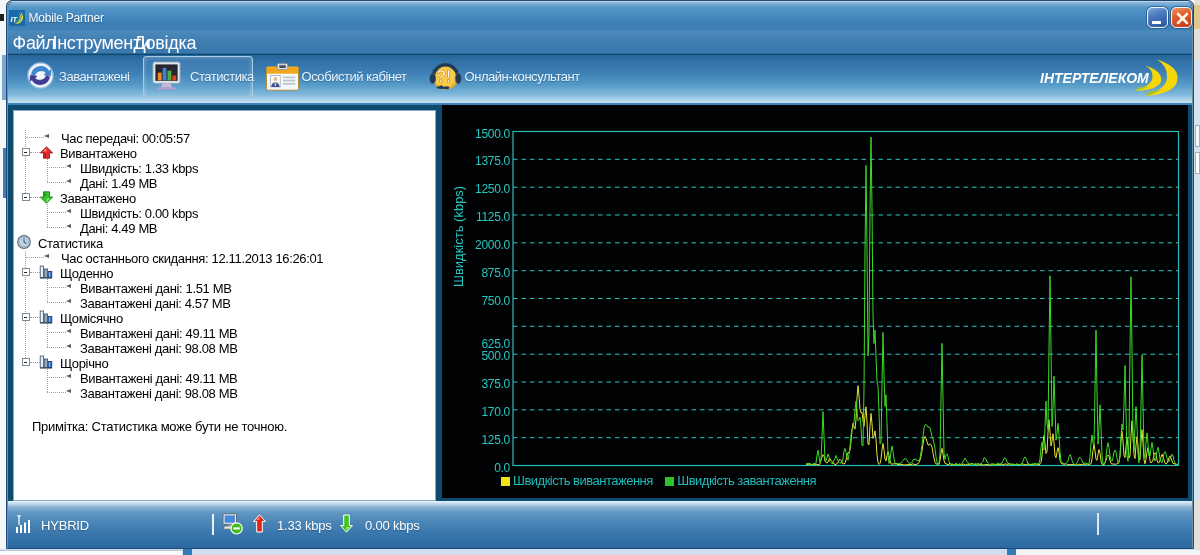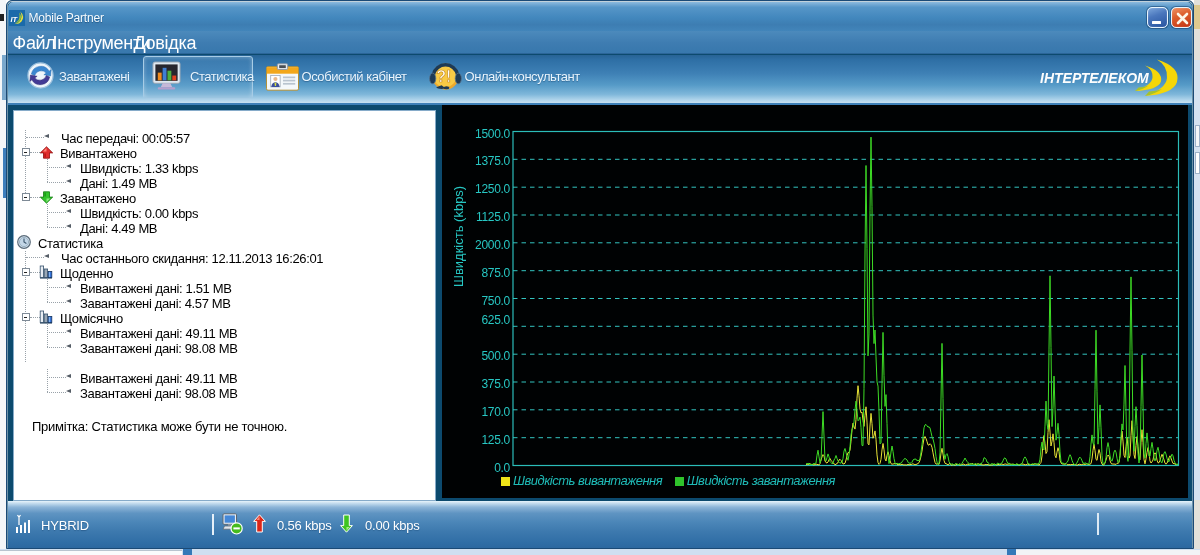--- a/index.html
+++ b/index.html
@@ -61,21 +61,21 @@
 .dot { position:absolute; top:0px; border-top:1.1px dotted #99a2a9; }
 .vdot { position:absolute; border-left:1.1px dotted #99a2a9; }
 .arw { position:absolute; top:-3px; width:0; height:0; border-right:5px solid #555d66; border-top:2.9px solid transparent; border-bottom:2.9px solid transparent; }
 .pm { position:absolute; left:7.5px; top:-4px; width:8px; height:8px; background:#fff; border:1px solid #7e8a96; box-sizing:border-box; }
 .pmh { position:absolute; left:1.2px; top:2.5px; width:3.6px; height:1.2px; background:#222; }
 #note { position:absolute; left:18px; top:308px; font-size:13px; letter-spacing:-0.25px; color:#000; }
 
 #chartpanel { position:absolute; left:435px; top:104px; width:746px; height:393px; background:#000203; }
 .ylab { position:absolute; left:433px; width:70px; text-align:right; color:#27c7c3; font-size:12px; letter-spacing:-0.3px; }
 #ytitle { position:absolute; left:436px; top:105px; }
-#legend { position:absolute; left:494px; top:472px; color:#1fbcb8; font-size:13px; letter-spacing:-0.5px;font-style:italic; }
+#legend { position:absolute; left:494px; top:472px; color:#1fbcb8; font-size:13px; letter-spacing:-0.5px; }
 #legend .sq { display:inline-block; width:9px; height:9px; margin:0 3px -1px 0; }
 
 
 #statusbar { position:absolute; left:1px; right:1px; top:500px; height:47px;
   background:linear-gradient(180deg,#e8f4fb 0%,#c3dcee 5%,#8db5d8 13%,#5f94c2 26%,#4b86b8 45%,#3d79ae 65%,#306ea6 88%,#2c68a0 100%); }
 #statusbar .txt { position:absolute; top:17px; color:#fff; font-size:13px; letter-spacing:-0.2px; text-shadow:0 1px 1px rgba(10,50,90,.35); }
 #sep1 { position:absolute; left:204px; top:13px; width:1.5px; height:21px; background:#e6f0f8; }
 #sep2 { position:absolute; left:1089px; top:12px; width:1.5px; height:22px; background:#ddeaf4; }
 </style></head><body>
 
@@ -287,20 +287,34 @@
       </div>
       <div class="trow" style="top:221px">
         <span class="dot" style="left:33px;width:19px"></span>
         <span class="arw" style="left:52px"></span>
         <span class="tt" style="left:66px">Вивантажені дані: 49.11 MB</span>
       </div>
       <div class="trow" style="top:236px">
         <span class="dot" style="left:33px;width:19px"></span>
         <span class="arw" style="left:52px"></span>
         <span class="tt" style="left:66px">Завантажені дані: 98.08 MB</span>
+      </div>
+      <div class="trow" style="top:251px">
+        <span class="dot" style="left:16px;width:10px"></span>
+        <span class="pm">
+          <span class="pmh"></span>
+        </span>
+        <svg class="ti" style="left:25px;top:-7px" width="14" height="14" viewBox="0 0 14 14">
+          <rect x="1" y="12" width="12" height="1.6" fill="#35506b"></rect>
+          <rect x="1.2" y="1" width="3.4" height="11.4" fill="#e9eef4" stroke="#35506b" stroke-width="0.8"></rect>
+          <rect x="5.2" y="4" width="3.4" height="8.4" fill="#9aa7b5" stroke="#35506b" stroke-width="0.8"></rect>
+          <rect x="9.2" y="6.4" width="3.6" height="6" fill="#2f6fd8" stroke="#17355e" stroke-width="0.8"></rect>
+          <rect x="9.9" y="7.1" width="1.2" height="5" fill="#7fb2f2"></rect>
+        </svg>
+        <span class="tt" style="left:46px">Щорічно</span>
       </div>
       <div class="trow" style="top:266px">
         <span class="dot" style="left:33px;width:19px"></span>
         <span class="arw" style="left:52px"></span>
         <span class="tt" style="left:66px">Вивантажені дані: 49.11 MB</span>
       </div>
       <div class="trow" style="top:281px">
         <span class="dot" style="left:33px;width:19px"></span>
         <span class="arw" style="left:52px"></span>
         <span class="tt" style="left:66px">Завантажені дані: 98.08 MB</span>
@@ -325,21 +339,21 @@
         <line x1="513" y1="159.3" x2="1178.5" y2="159.3" stroke="#33c4c0" stroke-width="1" stroke-dasharray="4.5 4"></line>
       <polyline points="806,465.3 807,463.9 808,464.6 809,464.0 810,463.3 811,464.6 812,464.2 813,464.8 814,464.9 815,464.5 816,464.1 817,464.3 818,464.7 819,464.9 820,463.7 821,460.0 822,456.9 823,454.6 824,455.9 825,461.0 826,462.6 827,463.0 828,462.0 829,459.7 830,458.5 831,460.3 832,461.5 833,462.8 834,463.9 835,464.4 836,464.6 837,463.1 838,462.8 839,460.0 840,459.3 841,460.3 842,462.2 843,464.0 844,463.8 845,463.2 846,460.0 847,455.8 848,452.6 849,452.6 850,450.1 851,441.2 852,430.1 853,423.2 854,426.9 855,429.1 856,419.4 857,398.2 858,385.7 859,395.6 860,409.1 861,412.8 862,412.1 863,420.3 864,426.4 865,415.8 866,406.8 867,422.1 868,443.9 869,444.8 870,426.0 871,413.4 872,423.6 873,438.2 874,435.8 875,430.9 876,439.4 877,454.9 878,462.5 879,464.4 880,463.4 881,459.3 882,449.9 883,443.5 884,449.8 885,458.9 886,461.0 887,455.3 888,451.8 889,455.3 890,460.6 891,463.6 892,464.2 893,464.0 894,463.8 895,463.6 896,463.7 897,463.5 898,465.2 899,464.0 900,464.8 901,464.8 902,464.3 903,464.5 904,465.2 905,464.6 906,465.2 907,464.8 908,464.4 909,464.8 910,464.6 911,464.4 912,464.3 913,463.6 914,464.5 915,464.7 916,464.5 917,464.1 918,463.5 919,462.7 920,460.1 921,456.2 922,451.1 923,444.2 924,438.4 925,436.5 926,438.5 927,441.5 928,444.9 929,445.1 930,443.7 931,444.7 932,447.4 933,452.8 934,458.0 935,462.4 936,464.0 937,464.1 938,463.7 939,464.4 940,460.7 941,453.1 942,448.3 943,454.1 944,460.4 945,463.3 946,463.6 947,464.2 948,464.7 949,464.0 950,463.5 951,465.0 952,465.3 953,464.4 954,465.0 955,465.2 956,464.8 957,464.2 958,464.3 959,464.7 960,465.1 961,464.9 962,464.6 963,464.1 964,464.1 965,465.0 966,465.1 967,464.2 968,464.2 969,464.5 970,463.8 971,464.1 972,463.8 973,463.6 974,464.6 975,464.1 976,465.0 977,465.0 978,463.3 979,464.4 980,464.5 981,464.6 982,464.9 983,464.8 984,465.1 985,464.6 986,464.6 987,464.7 988,464.4 989,465.2 990,465.1 991,465.0 992,464.9 993,465.0 994,464.0 995,464.2 996,465.0 997,464.9 998,464.5 999,464.5 1000,464.9 1001,464.2 1002,464.0 1003,464.6 1004,464.5 1005,463.8 1006,464.2 1007,464.3 1008,464.1 1009,464.1 1010,464.0 1011,464.5 1012,464.0 1013,464.4 1014,464.2 1015,464.9 1016,464.1 1017,464.2 1018,464.9 1019,464.6 1020,465.1 1021,463.9 1022,464.0 1023,464.3 1024,464.1 1025,465.0 1026,464.7 1027,464.4 1028,463.7 1029,465.1 1030,464.2 1031,464.7 1032,464.4 1033,464.4 1034,464.3 1035,463.9 1036,464.1 1037,464.3 1038,464.3 1039,465.2 1040,463.8 1041,462.4 1042,456.0 1043,442.9 1044,435.5 1045,443.4 1046,453.5 1047,451.7 1048,432.4 1049,419.7 1050,432.1 1051,446.0 1052,441.3 1053,433.8 1054,442.5 1055,455.6 1056,457.8 1057,452.1 1058,447.7 1059,451.6 1060,460.2 1061,462.9 1062,463.8 1063,464.1 1064,464.0 1065,464.3 1066,463.5 1067,464.5 1068,465.0 1069,464.4 1070,464.8 1071,464.8 1072,464.3 1073,464.9 1074,464.3 1075,464.6 1076,464.8 1077,465.1 1078,465.0 1079,464.0 1080,464.4 1081,464.7 1082,464.8 1083,463.9 1084,464.4 1085,464.4 1086,464.2 1087,463.6 1088,464.5 1089,464.4 1090,464.1 1091,463.6 1092,458.9 1093,450.3 1094,444.4 1095,450.5 1096,459.4 1097,460.3 1098,454.2 1099,449.5 1100,453.2 1101,461.3 1102,464.0 1103,465.1 1104,464.8 1105,463.0 1106,460.0 1107,456.6 1108,455.1 1109,455.8 1110,460.6 1111,463.3 1112,464.1 1113,463.9 1114,464.2 1115,464.0 1116,464.5 1117,463.3 1118,463.3 1119,462.6 1120,455.9 1121,440.9 1122,431.1 1123,441.1 1124,455.3 1125,457.5 1126,446.8 1127,437.5 1128,446.9 1129,458.1 1130,455.9 1131,435.3 1132,420.7 1133,435.6 1134,454.7 1135,458.5 1136,445.5 1137,436.6 1138,446.3 1139,458.4 1140,459.7 1141,442.3 1142,429.7 1143,442.6 1144,459.6 1145,463.8 1146,458.9 1147,452.4 1148,447.6 1149,451.8 1150,460.9 1151,463.0 1152,461.8 1153,460.0 1154,454.5 1155,452.8 1156,454.5 1157,460.1 1158,462.8 1159,462.7 1160,460.3 1161,457.1 1162,454.3 1163,456.9 1164,459.7 1165,463.2 1166,464.1 1167,463.2 1168,460.8 1169,457.8 1170,455.8 1171,458.1 1172,461.0 1173,463.4 1174,463.6 1175,463.9 1176,464.6 1177,464.0 1178,464.5" fill="none" stroke="#e8e337" stroke-width="1"></polyline>
       <polyline points="806,463.8 807,463.5 808,463.6 809,463.3 810,465.0 811,464.2 812,464.9 813,463.6 814,463.7 815,463.5 816,463.0 817,455.2 818,450.2 819,456.8 820,462.9 821,460.3 822,436.3 823,411.6 824,436.0 825,459.7 826,460.9 827,457.7 828,453.9 829,456.7 830,461.5 831,462.6 832,463.8 833,463.2 834,460.0 835,458.4 836,455.5 837,458.4 838,461.1 839,462.2 840,463.3 841,462.6 842,462.6 843,458.5 844,451.1 845,448.5 846,452.3 847,457.2 848,460.3 849,454.9 850,446.6 851,435.0 852,429.3 853,427.4 854,421.9 855,410.0 856,401.1 857,410.8 858,420.8 859,419.7 860,417.1 861,427.3 862,445.5 863,445.6 864,388.7 865,253.0 866,165.5 867,248.4 868,355.9 869,333.9 870,210.2 871,137.1 872,206.7 873,315.1 874,343.6 875,330.0 876,356.9 877,381.8 878,386.1 879,411.1 880,443.9 881,442.8 882,383.9 883,332.4 884,375.5 885,406.4 886,394.6 887,423.5 888,455.1 889,463.6 890,459.7 891,452.0 892,446.0 893,451.4 894,458.6 895,462.9 896,464.5 897,463.2 898,463.6 899,464.0 900,463.1 901,463.4 902,461.9 903,460.5 904,459.2 905,458.4 906,459.2 907,459.9 908,462.1 909,463.4 910,462.8 911,463.3 912,462.3 913,460.0 914,459.3 915,459.1 916,459.1 917,460.8 918,460.1 919,460.9 920,458.5 921,452.1 922,444.5 923,436.9 924,427.8 925,424.9 926,424.5 927,425.8 928,427.2 929,426.7 930,428.0 931,432.2 932,436.7 933,439.1 934,443.1 935,448.6 936,456.6 937,462.1 938,464.4 939,463.5 940,452.8 941,399.0 942,343.4 943,398.5 944,453.5 945,459.3 946,454.7 947,453.6 948,456.5 949,461.6 950,463.4 951,464.2 952,464.0 953,463.9 954,464.9 955,464.1 956,463.1 957,464.4 958,464.8 959,464.3 960,463.5 961,464.7 962,463.3 963,461.5 964,460.1 965,458.0 966,459.9 967,461.4 968,462.7 969,463.5 970,464.9 971,463.3 972,464.6 973,463.9 974,464.5 975,464.0 976,463.3 977,464.6 978,464.0 979,464.8 980,463.4 981,464.3 982,462.5 983,461.5 984,457.7 985,458.1 986,459.1 987,462.1 988,462.6 989,463.5 990,464.8 991,464.0 992,463.6 993,464.0 994,464.2 995,464.8 996,465.1 997,463.4 998,463.1 999,463.8 1000,464.2 1001,463.5 1002,462.9 1003,460.8 1004,458.4 1005,457.9 1006,459.0 1007,461.9 1008,463.3 1009,463.4 1010,463.4 1011,464.9 1012,464.9 1013,463.8 1014,464.8 1015,464.8 1016,464.2 1017,464.0 1018,464.1 1019,464.9 1020,463.9 1021,464.6 1022,463.7 1023,461.1 1024,458.3 1025,456.9 1026,458.5 1027,460.7 1028,463.7 1029,463.7 1030,464.6 1031,464.6 1032,463.5 1033,464.4 1034,463.4 1035,464.0 1036,463.8 1037,464.3 1038,463.8 1039,463.3 1040,459.1 1041,448.0 1042,442.1 1043,448.8 1044,449.9 1045,426.1 1046,401.1 1047,423.6 1048,429.4 1049,349.1 1050,275.8 1051,347.4 1052,426.6 1053,408.6 1054,376.1 1055,407.9 1056,440.2 1057,433.2 1058,423.3 1059,434.4 1060,451.9 1061,461.4 1062,463.0 1063,463.3 1064,463.3 1065,464.6 1066,463.5 1067,462.2 1068,461.0 1069,456.9 1070,454.7 1071,456.7 1072,460.3 1073,462.8 1074,464.4 1075,464.7 1076,463.6 1077,462.9 1078,460.6 1079,458.0 1080,457.2 1081,458.4 1082,460.7 1083,463.1 1084,463.3 1085,463.2 1086,462.9 1087,464.2 1088,464.4 1089,463.5 1090,456.6 1091,444.1 1092,434.9 1093,443.0 1094,445.2 1095,389.8 1096,330.2 1097,391.8 1098,444.2 1099,427.5 1100,404.9 1101,427.8 1102,455.7 1103,464.2 1104,463.6 1105,463.0 1106,457.4 1107,447.7 1108,442.6 1109,447.7 1110,456.0 1111,460.1 1112,461.2 1113,457.9 1114,452.0 1115,450.1 1116,452.2 1117,458.2 1118,462.6 1119,461.6 1120,455.8 1121,436.7 1122,423.9 1123,429.9 1124,404.1 1125,365.5 1126,411.3 1127,455.6 1128,461.4 1129,439.4 1130,350.1 1131,276.9 1132,350.7 1133,437.3 1134,451.3 1135,426.3 1136,406.7 1137,425.6 1138,453.4 1139,463.0 1140,455.2 1141,406.7 1142,355.0 1143,404.9 1144,453.9 1145,458.2 1146,443.3 1147,432.9 1148,443.2 1149,456.2 1150,456.4 1151,448.3 1152,442.4 1153,448.8 1154,457.7 1155,461.0 1156,457.9 1157,450.6 1158,447.3 1159,452.0 1160,459.0 1161,461.9 1162,462.8 1163,458.5 1164,453.1 1165,451.6 1166,454.1 1167,458.2 1168,461.2 1169,461.8 1170,458.6 1171,456.8 1172,454.2 1173,455.8 1174,460.5 1175,462.8 1176,464.2 1177,464.9 1178,464.2" fill="none" stroke="#3ddb25" stroke-width="1"></polyline>
     </g>
   </svg>
   <div class="ylab" style="top:459.5px">0.0</div>
     <div class="ylab" style="top:431.7px">125.0</div>
     <div class="ylab" style="top:403.8px">170.0</div>
     <div class="ylab" style="top:376.0px">375.0</div>
     <div class="ylab" style="top:348.2px">500.0</div>
-    <div class="ylab" style="top:312px">625.0</div>
+    <div class="ylab" style="top:336px">625.0</div>
     <div class="ylab" style="top:292.5px">750.0</div>
     <div class="ylab" style="top:264.7px">875.0</div>
     <div class="ylab" style="top:236.8px">2000.0</div>
     <div class="ylab" style="top:209.0px">1125.0</div>
     <div class="ylab" style="top:181.2px">1250.0</div>
     <div class="ylab" style="top:153.3px">1375.0</div>
     <div class="ylab" style="top:125.5px">1500.0</div>
   <div class="abs" id="ytitle" style="left:444px;top:184px;width:16px;height:102px">
     <div style="position:absolute;left:0;top:0;transform:rotate(-90deg) translateX(-102px);transform-origin:0 0;width:102px;color:#27c7c3;font-size:13px;white-space:nowrap;">Швидкість (kbps)</div>
   </div>
@@ -364,20 +378,20 @@
       <rect x="2.6" y="2.4" width="10.3" height="7.3" fill="#4488d8"></rect>
       <rect x="6" y="11.3" width="3" height="1.6" fill="#9aa5b0"></rect>
       <path d="M2.5 13 L12.5 13 L14 16.2 L1 16.2 Z" fill="#dfe6ee" stroke="#5c6670" stroke-width=".8"></path>
       <circle cx="14.6" cy="15.4" r="5.6" fill="#46bb1d" stroke="#fff" stroke-width="1.2"></circle>
       <rect x="11.4" y="14.4" width="6.4" height="2" fill="#fff"></rect>
     </svg>
     <svg class="abs" style="left:245px;top:13px" width="13" height="19" viewBox="0 0 13 19">
       <path d="M6.5 0.8 L12.4 7.4 L9.3 7.4 L9.3 18 L3.7 18 L3.7 7.4 L0.6 7.4 Z" fill="#dd2617" stroke="#fff" stroke-width="1"></path>
       <path d="M6.5 2.2 L3.4 6 L6.5 6 Z" fill="#f98a7c"></path>
     </svg>
-    <span class="txt" style="left:269px">0.56 kbps</span>
+    <span class="txt" style="left:269px">1.33 kbps</span>
     <svg class="abs" style="left:332px;top:13px" width="13" height="19" viewBox="0 0 13 19">
       <path d="M6.5 18.2 L12.4 11.6 L9.3 11.6 L9.3 1 L3.7 1 L3.7 11.6 L0.6 11.6 Z" fill="#3fc421" stroke="#fff" stroke-width="1"></path>
       <path d="M6.5 16.8 L9.6 13 L6.5 13 Z" fill="#a5ef84"></path>
     </svg>
     <span class="txt" style="left:357px">0.00 kbps</span>
   </div>
 </div>
 
 </body></html>

